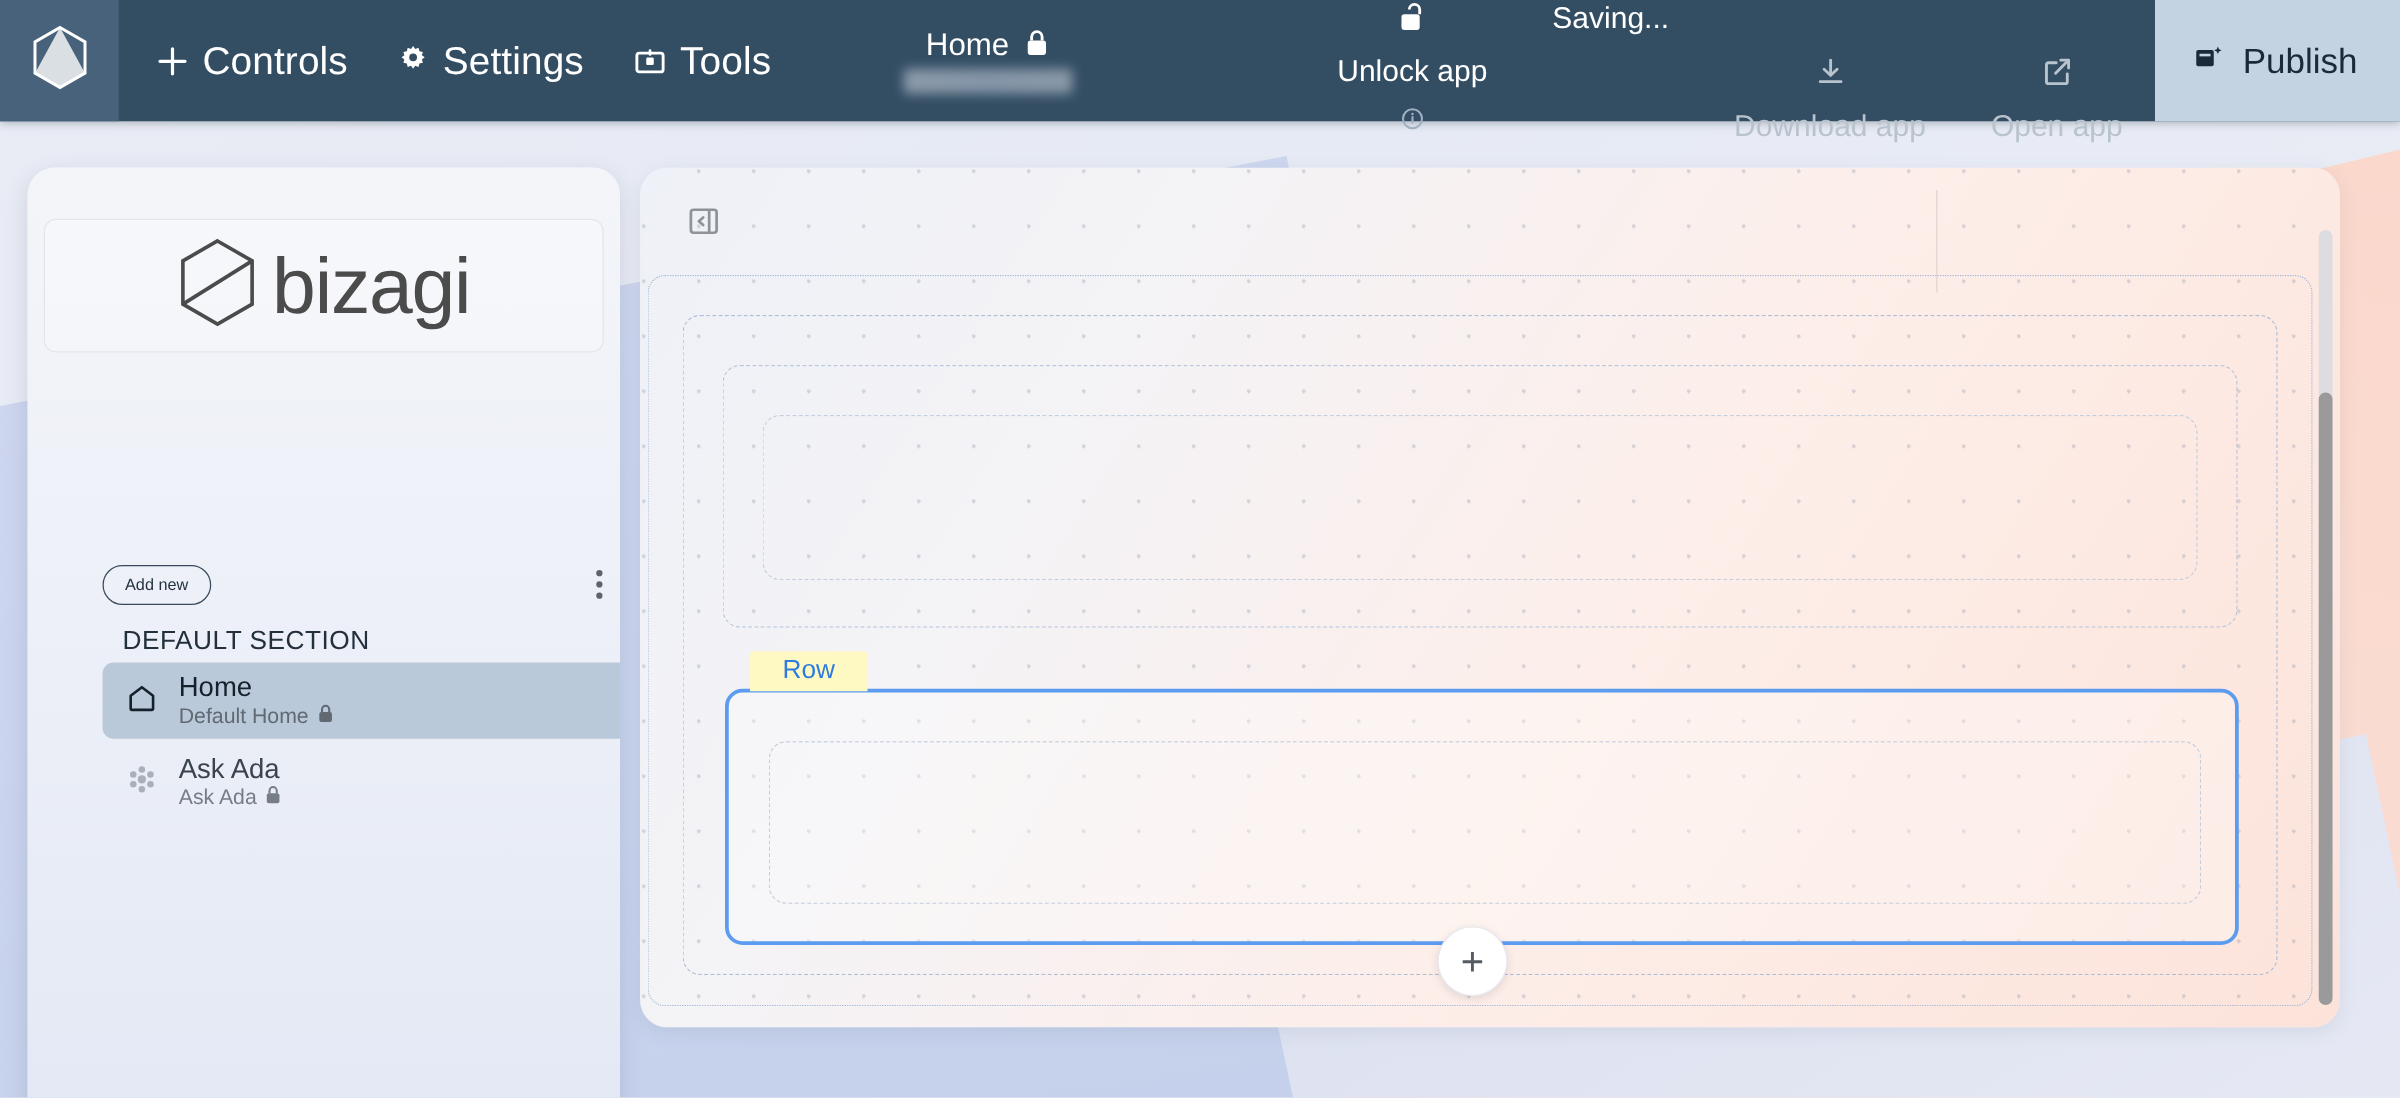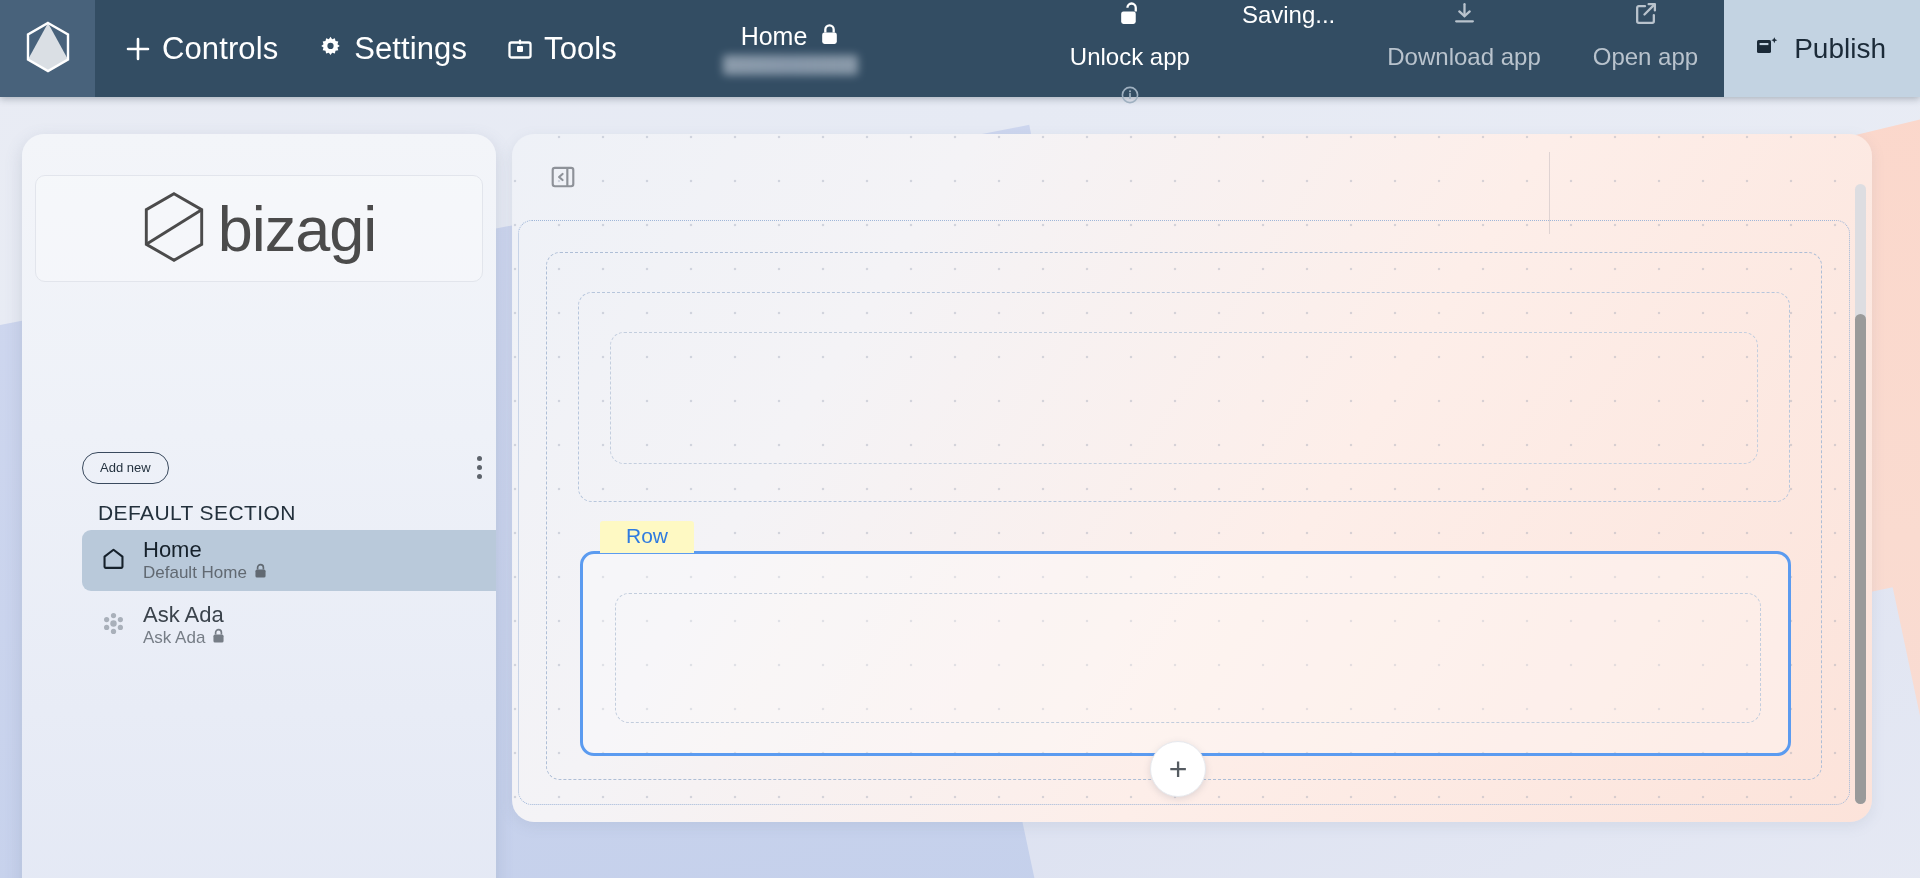--- a/index.html
+++ b/index.html
@@ -83,21 +83,21 @@
   #right-group {
     position: absolute; right: 0; top: 0; height: 97px;
     display: flex; align-items: stretch;
   }
   .right-item {
     display: flex; align-items: center; gap: 11px;
     padding: 1px 26px; font-size: 24px; color: #ffffff; white-space: nowrap;
     cursor: pointer;
     flex-direction: column;
   }
-  .right-item.muted { color: #b9c3cd; }
+  .right-item.muted { color: #b9c3cd; margin-top: 44px; }
   .right-item.plain { cursor: default; }
   #publish-tile {
     background: #c3d3e2; color: #1b2a38;
     display: flex; align-items: center; gap: 14px;
     padding: 0 34px 0 30px; font-size: 28px; cursor: pointer;
   }
 
   
   #left-panel {
     position: absolute; left: 22px; top: 134px;

